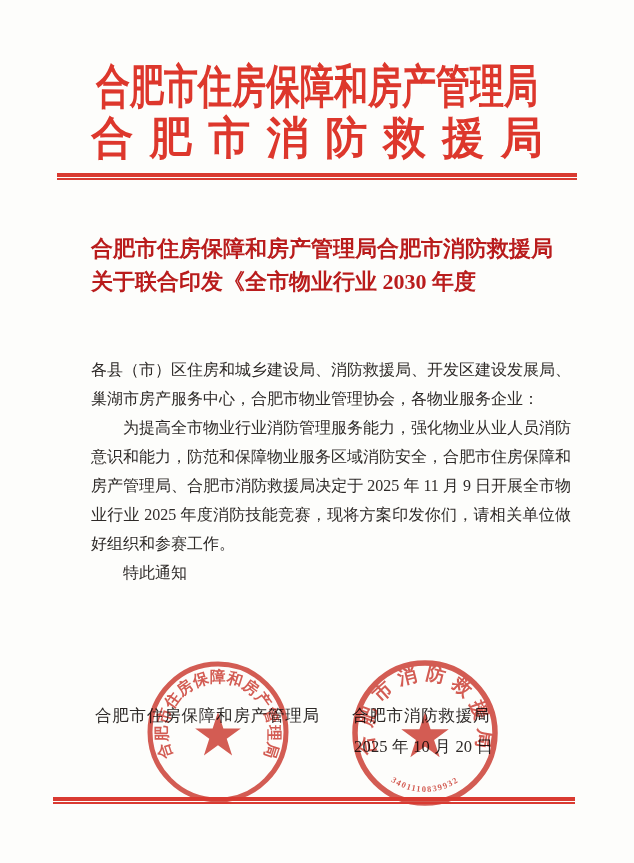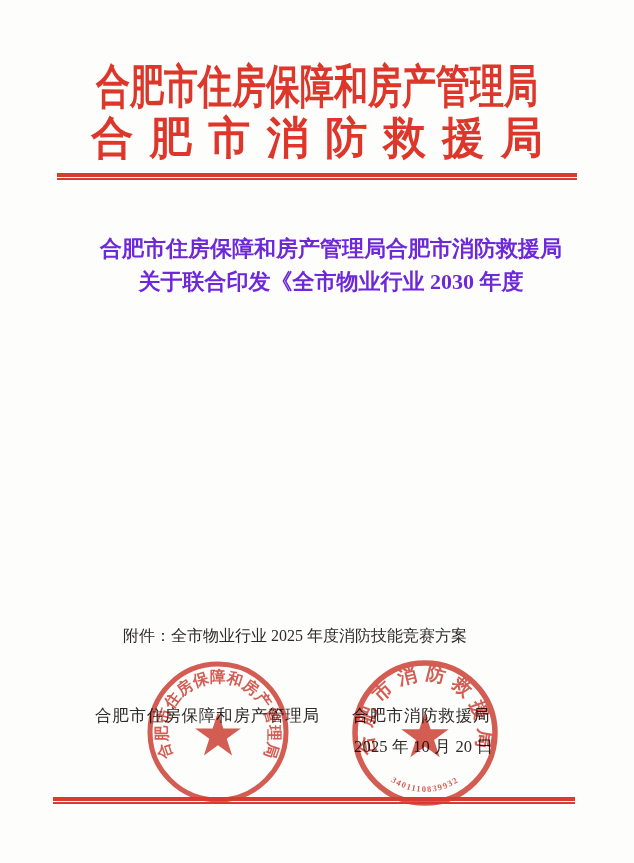--- a/index.html
+++ b/index.html
@@ -30,22 +30,22 @@
   .rule{
     border-top:4px solid #d93a31;
     border-bottom:2px solid #d93a31;
     height:1px;background:transparent;
   }
   .rule-top{left:57px;top:173px;width:520px;}
   .rule-bottom{left:53px;top:797px;width:522px;}
 
   
   .title{
-    left:91px;top:232px;width:480px;text-align:center;
-    font-size:22px;font-weight:bold;line-height:33px;color:#6d28d9;
+    left:91px;top:232px;width:480px;
+    font-size:22px;font-weight:bold;line-height:33px;color:#b91c1c;
   }
 
   
   .body-text{
     left:91px;top:355px;width:480px;
     font-size:16px;line-height:29px;
     text-align:justify;text-justify:inter-character;
   }
   .body-text p{margin:0;padding:0;}
   .indent{text-indent:2em;}
@@ -73,22 +73,26 @@
 
   <div class="abs org1">合肥市住房保障和房产管理局</div>
   <div class="abs org2">合 肥 市 消 防 救 援 局</div>
   <div class="abs rule rule-top"></div>
 
   <div class="abs title">
     <div>合肥市住房保障和房产管理局合肥市消防救援局</div>
     <div>关于联合印发《全市物业行业 2030 年度</div>
   </div>
 
+  <div class="abs body-text">
+    <p>各县（市）区住房和城乡建设局、消防救援局、开发区建设发展局、巢湖市房产服务中心，合肥市物业管理协会，各物业服务企业：</p>
+    <p class="indent">为提高全市物业行业消防管理服务能力，强化物业从业人员消防意识和能力，防范和保障物业服务区域消防安全，合肥市住房保障和房产管理局、合肥市消防救援局决定于 2025 年 11 月 9 日开展全市物业行业 2025 年度消防技能竞赛，现将方案印发你们，请相关单位做好组织和参赛工作。</p>
+    <p class="indent">特此通知</p>
+  </div>
 
-  <div class="abs attachment">附件：全市物业行业 2025 年度消防技能竞赛方案</div>
 
   <div class="abs sig sig-left">合肥市住房保障和房产管理局</div>
   <div class="abs sig sig-right">合肥市消防救援局</div>
   <div class="abs sig sig-date">2025 年 10 月 20 日</div>
 
   <svg class="seal" style="left:143px;top:657px;" width="150" height="150" viewBox="0 0 150 150">
     <defs>
       <path id="arcL" d="M 30.8,101.5 A 51,51 0 1 1 119.2,101.5" fill="none"></path>
     </defs>
     <circle cx="75" cy="75" r="68" class="seal-stroke" stroke-width="5"></circle>

